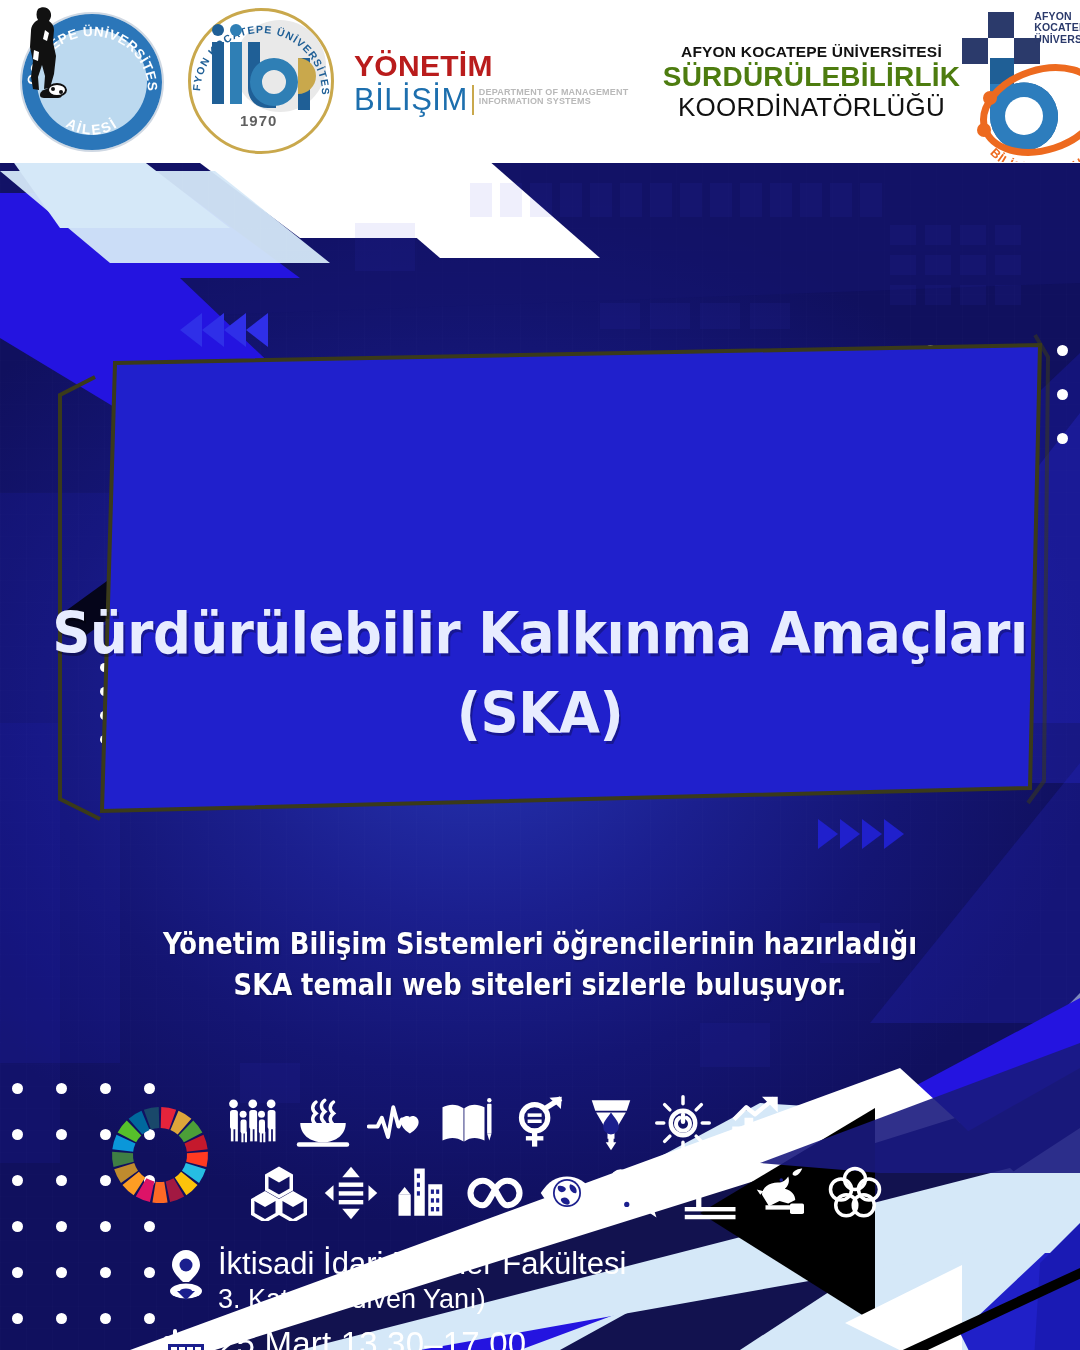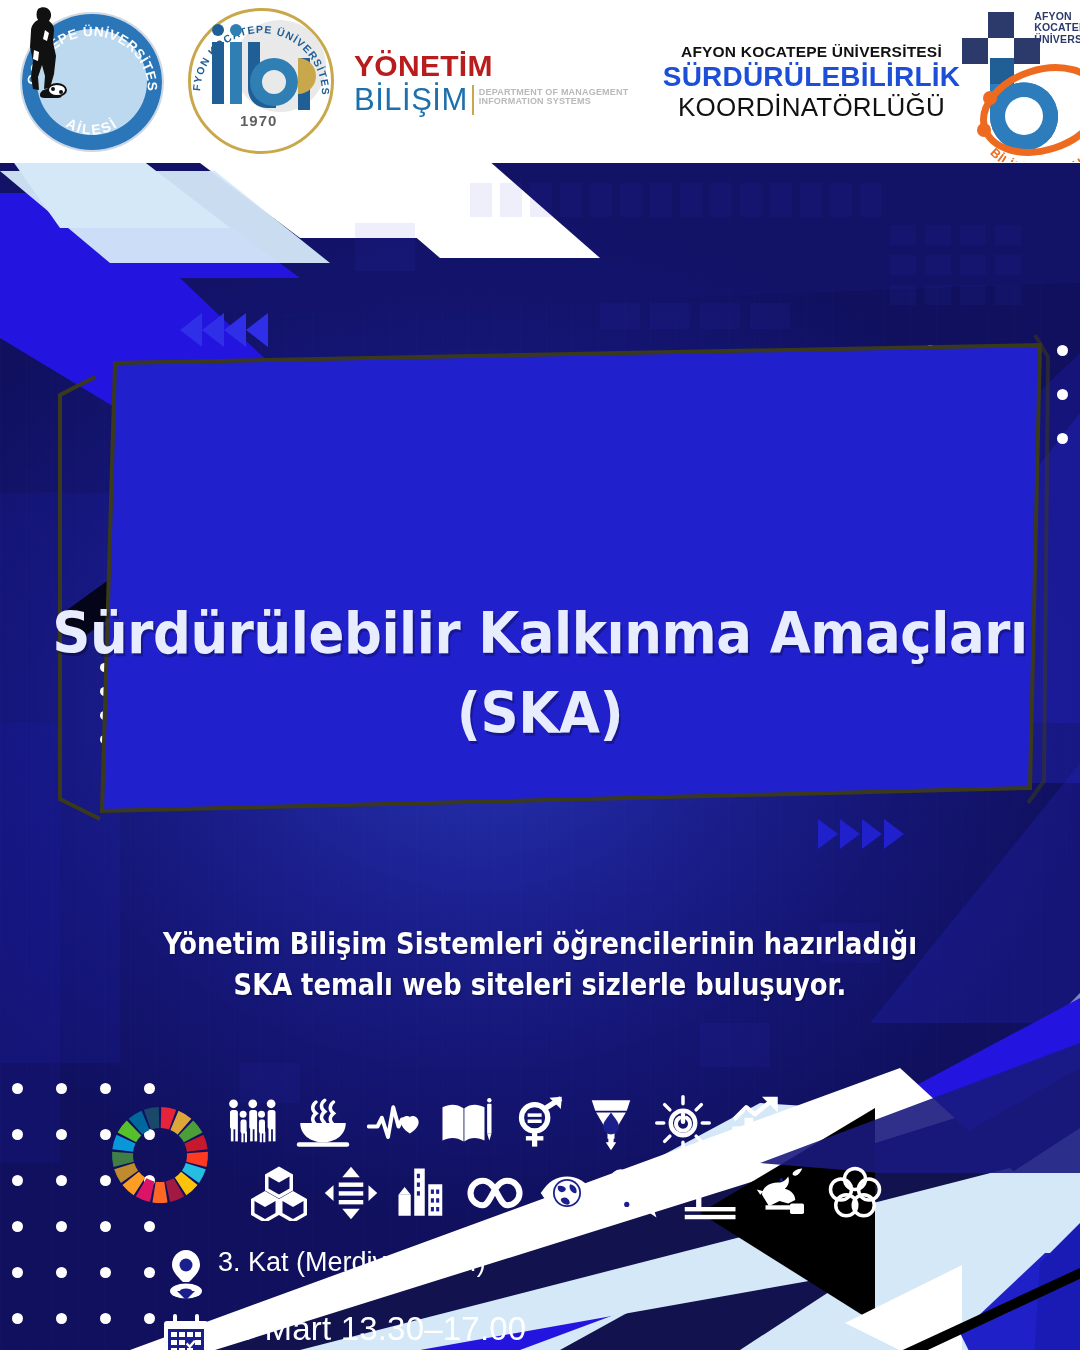--- a/index.html
+++ b/index.html
@@ -63,21 +63,21 @@
   }
   .mis-divider { width:2px; height:30px; background:#c9a84c; margin:1px 5px 0 4px; }
   .mis-en {
     font:700 9px/9.5px "Liberation Sans",sans-serif; color:#b9b9b9;
     letter-spacing:.2px; padding-top:4px; max-width:150px;
   }
 
   
   .logo-sus { margin-left:34px; flex:none; text-align:center; }
   .sus-l1 { font:700 15.5px/19px "Liberation Sans",sans-serif; color:#111; letter-spacing:.2px; }
-  .sus-l2 { font:700 28px/31px "Liberation Sans",sans-serif; color:#1d4ed8; letter-spacing:.2px; }
+  .sus-l2 { font:700 28px/31px "Liberation Sans",sans-serif; color:#4d7c0f; letter-spacing:.2px; }
   .sus-l3 { font:400 26px/30px "Liberation Sans",sans-serif; color:#111; letter-spacing:.2px; }
 
   
   .logo-bt { position:relative; width:168px; height:160px; margin-left:auto; margin-right:8px; flex:none; }
   .bt-label {
     position:absolute; left:74px; top:9px;
     font:700 10.5px/11.5px "Liberation Sans",sans-serif; color:#2b3a6b; letter-spacing:.2px;
   }
 
   
@@ -682,20 +682,21 @@
           <svg width="40" height="52" viewBox="0 0 40 52">
             <path d="M20 0C11 0 4 7 4 16c0 10 12 21 16 25 4-4 16-15 16-25C36 7 29 0 20 0z" fill="#fff" opacity="0"></path>
             <path d="M20 1C12 1 6 8 6 16c0 7 8 14 11 17h6c3-3 11-10 11-17 0-8-6-15-14-15z"></path>
             <circle cx="20" cy="16" r="6.5" fill="#1b1f8e"></circle>
             <ellipse cx="20" cy="42" rx="16" ry="7.5"></ellipse>
             <path d="M20 51l-9-9h18z" fill="#1b1f8e"></path>
             <ellipse cx="20" cy="42" rx="6" ry="2.6" fill="#1b1f8e"></ellipse>
           </svg>
         </div>
         <div class="info-txt">
+          <div class="info-l1">İktisadi İdari Bilimler Fakültesi</div>
           <div class="info-l2">3. Kat (Merdiven Yanı)</div>
         </div>
       </div>
 
       <div class="info-row row-date">
         <div class="info-ic">
           <svg width="48" height="48" viewBox="0 0 48 48">
             <rect x="2" y="8" width="44" height="38" rx="3"></rect>
             <rect x="6" y="16" width="36" height="26" fill="#1b1f8e"></rect>
             <rect x="11" y="1" width="4" height="10" rx="2"></rect>

